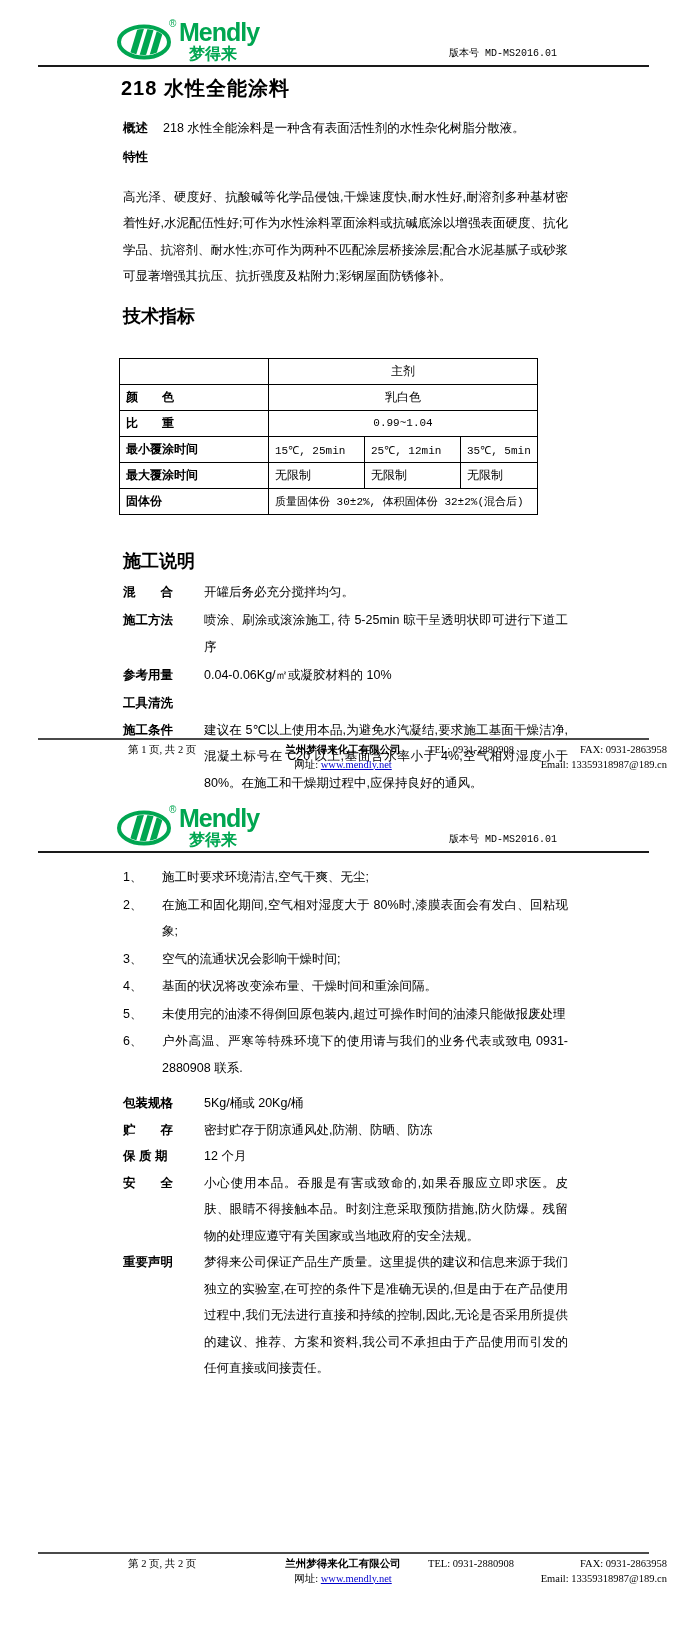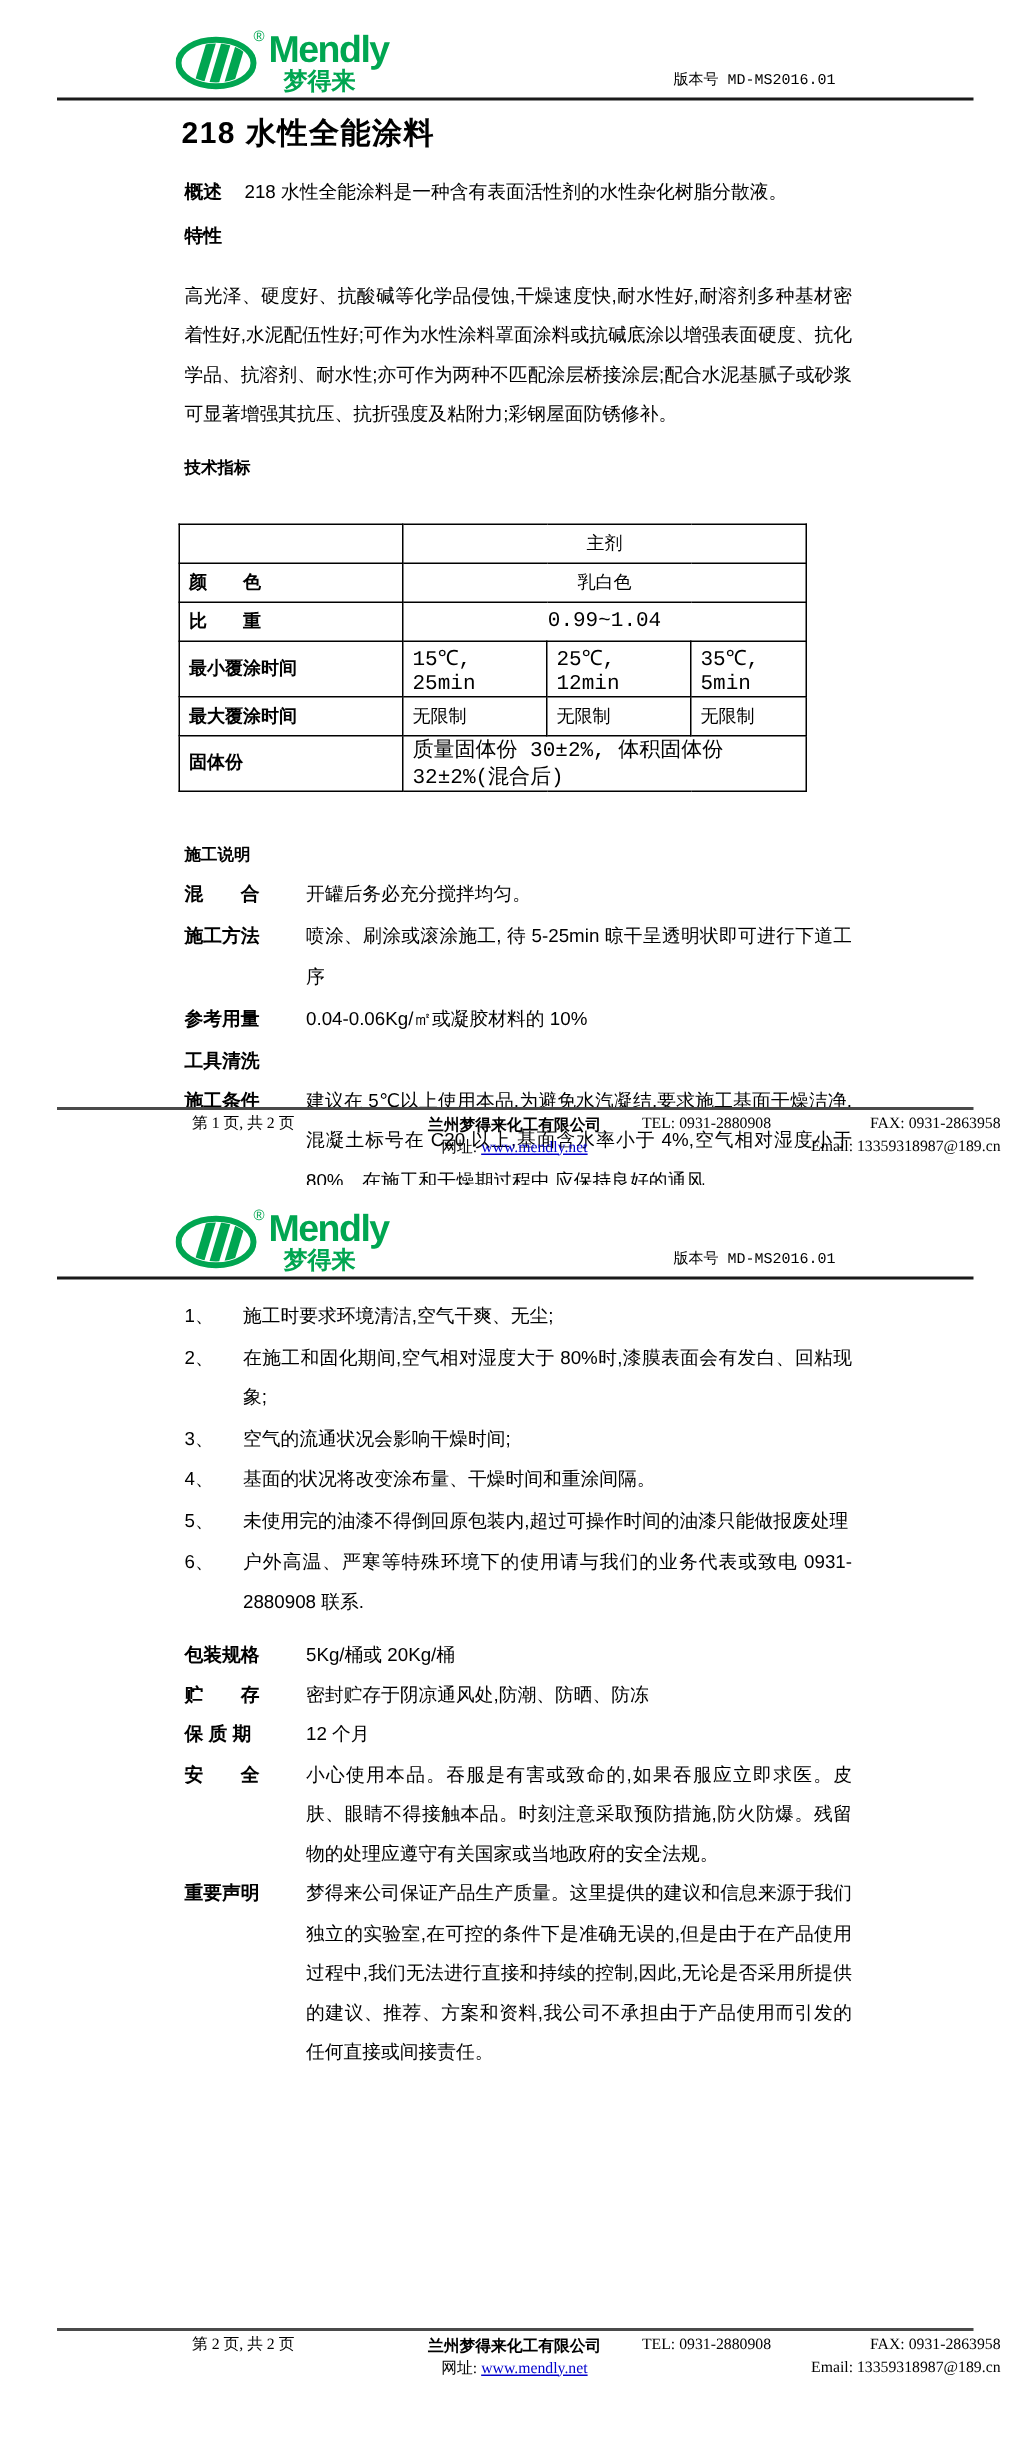--- a/index.html
+++ b/index.html
@@ -18,32 +18,32 @@
 
   
   .doc-title{margin:8px 0 0 121px;font-size:20px;font-weight:bold;letter-spacing:1px;}
 
   
   .content{margin:0 119px 0 123px;font-size:12.5px;}
   .kv{display:flex;align-items:flex-start;}
   .kv-label{font-weight:bold;flex:0 0 40px;line-height:26px;white-space:nowrap;}
   .kv-label-wide{font-weight:bold;flex:0 0 81px;line-height:26px;white-space:nowrap;}
   .kv-text{flex:1;line-height:26.5px;text-align:justify;}
-  .heading{font-weight:bold;font-size:11px;}
+  .heading{font-weight:bold;font-size:18px;}
 
   
   .spec-table{border-collapse:collapse;margin:30px 0 0 119px;table-layout:fixed;
     font-size:12px;}
   .spec-table td{border:1px solid #000;height:25px;padding:0 6px;vertical-align:middle;}
   .spec-table .c-label{width:136px;font-weight:bold;}
   .spec-table .c1{width:83px;}
   .spec-table .c2{width:83px;}
   .spec-table .c3{width:64px;}
   .spec-table .center{text-align:center;}
-  .tt{font-family:"Liberation Mono","DejaVu Sans Mono",monospace;font-size:14px;}
+  .tt{font-family:"Liberation Mono","DejaVu Sans Mono",monospace;font-size:11px;}
 
   
   .note-row{display:flex;align-items:flex-start;margin-top:1px;}
   .note-num{flex:0 0 39px;line-height:26.5px;}
   .note-text{flex:1;line-height:26.5px;text-align:justify;}
 
   
   .page-footer{position:absolute;left:38px;right:38px;border-top:2px solid #4a4a4a;
     padding-top:2px;font-size:10.5px;font-family:"Liberation Serif","DejaVu Serif",serif;}
   .footer-grid{display:grid;grid-template-columns:220px 170px 152px 1fr;

